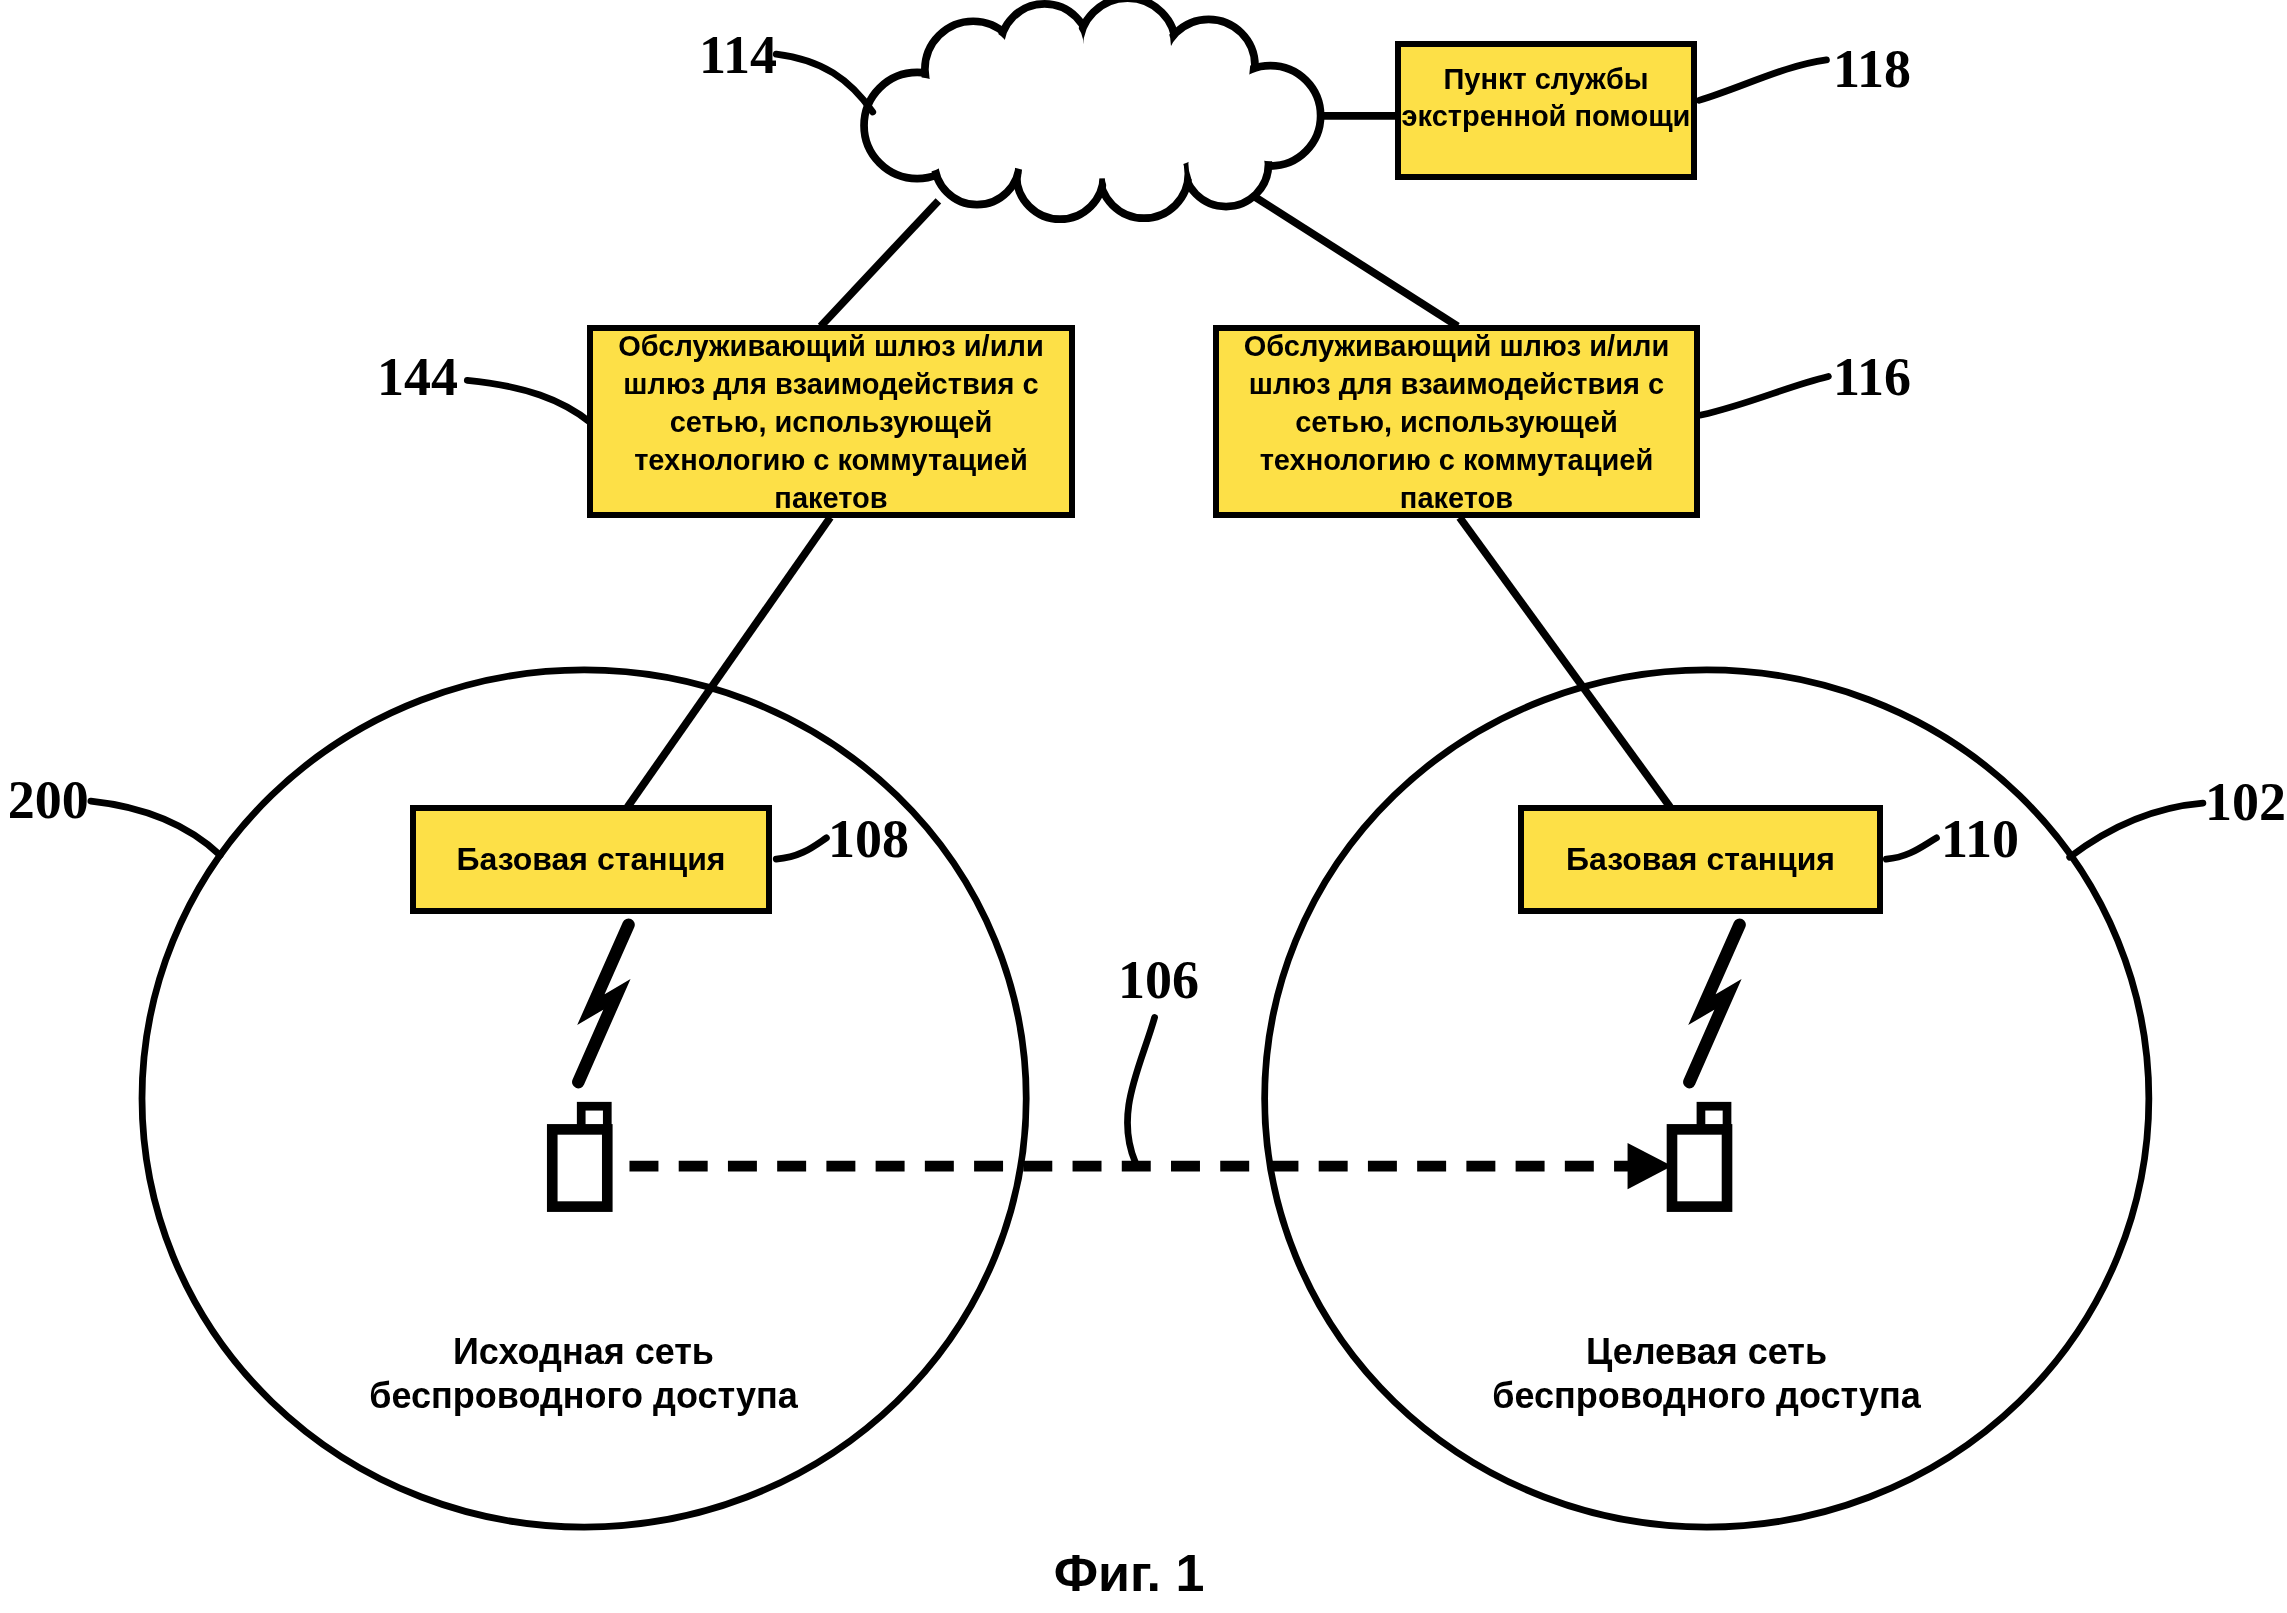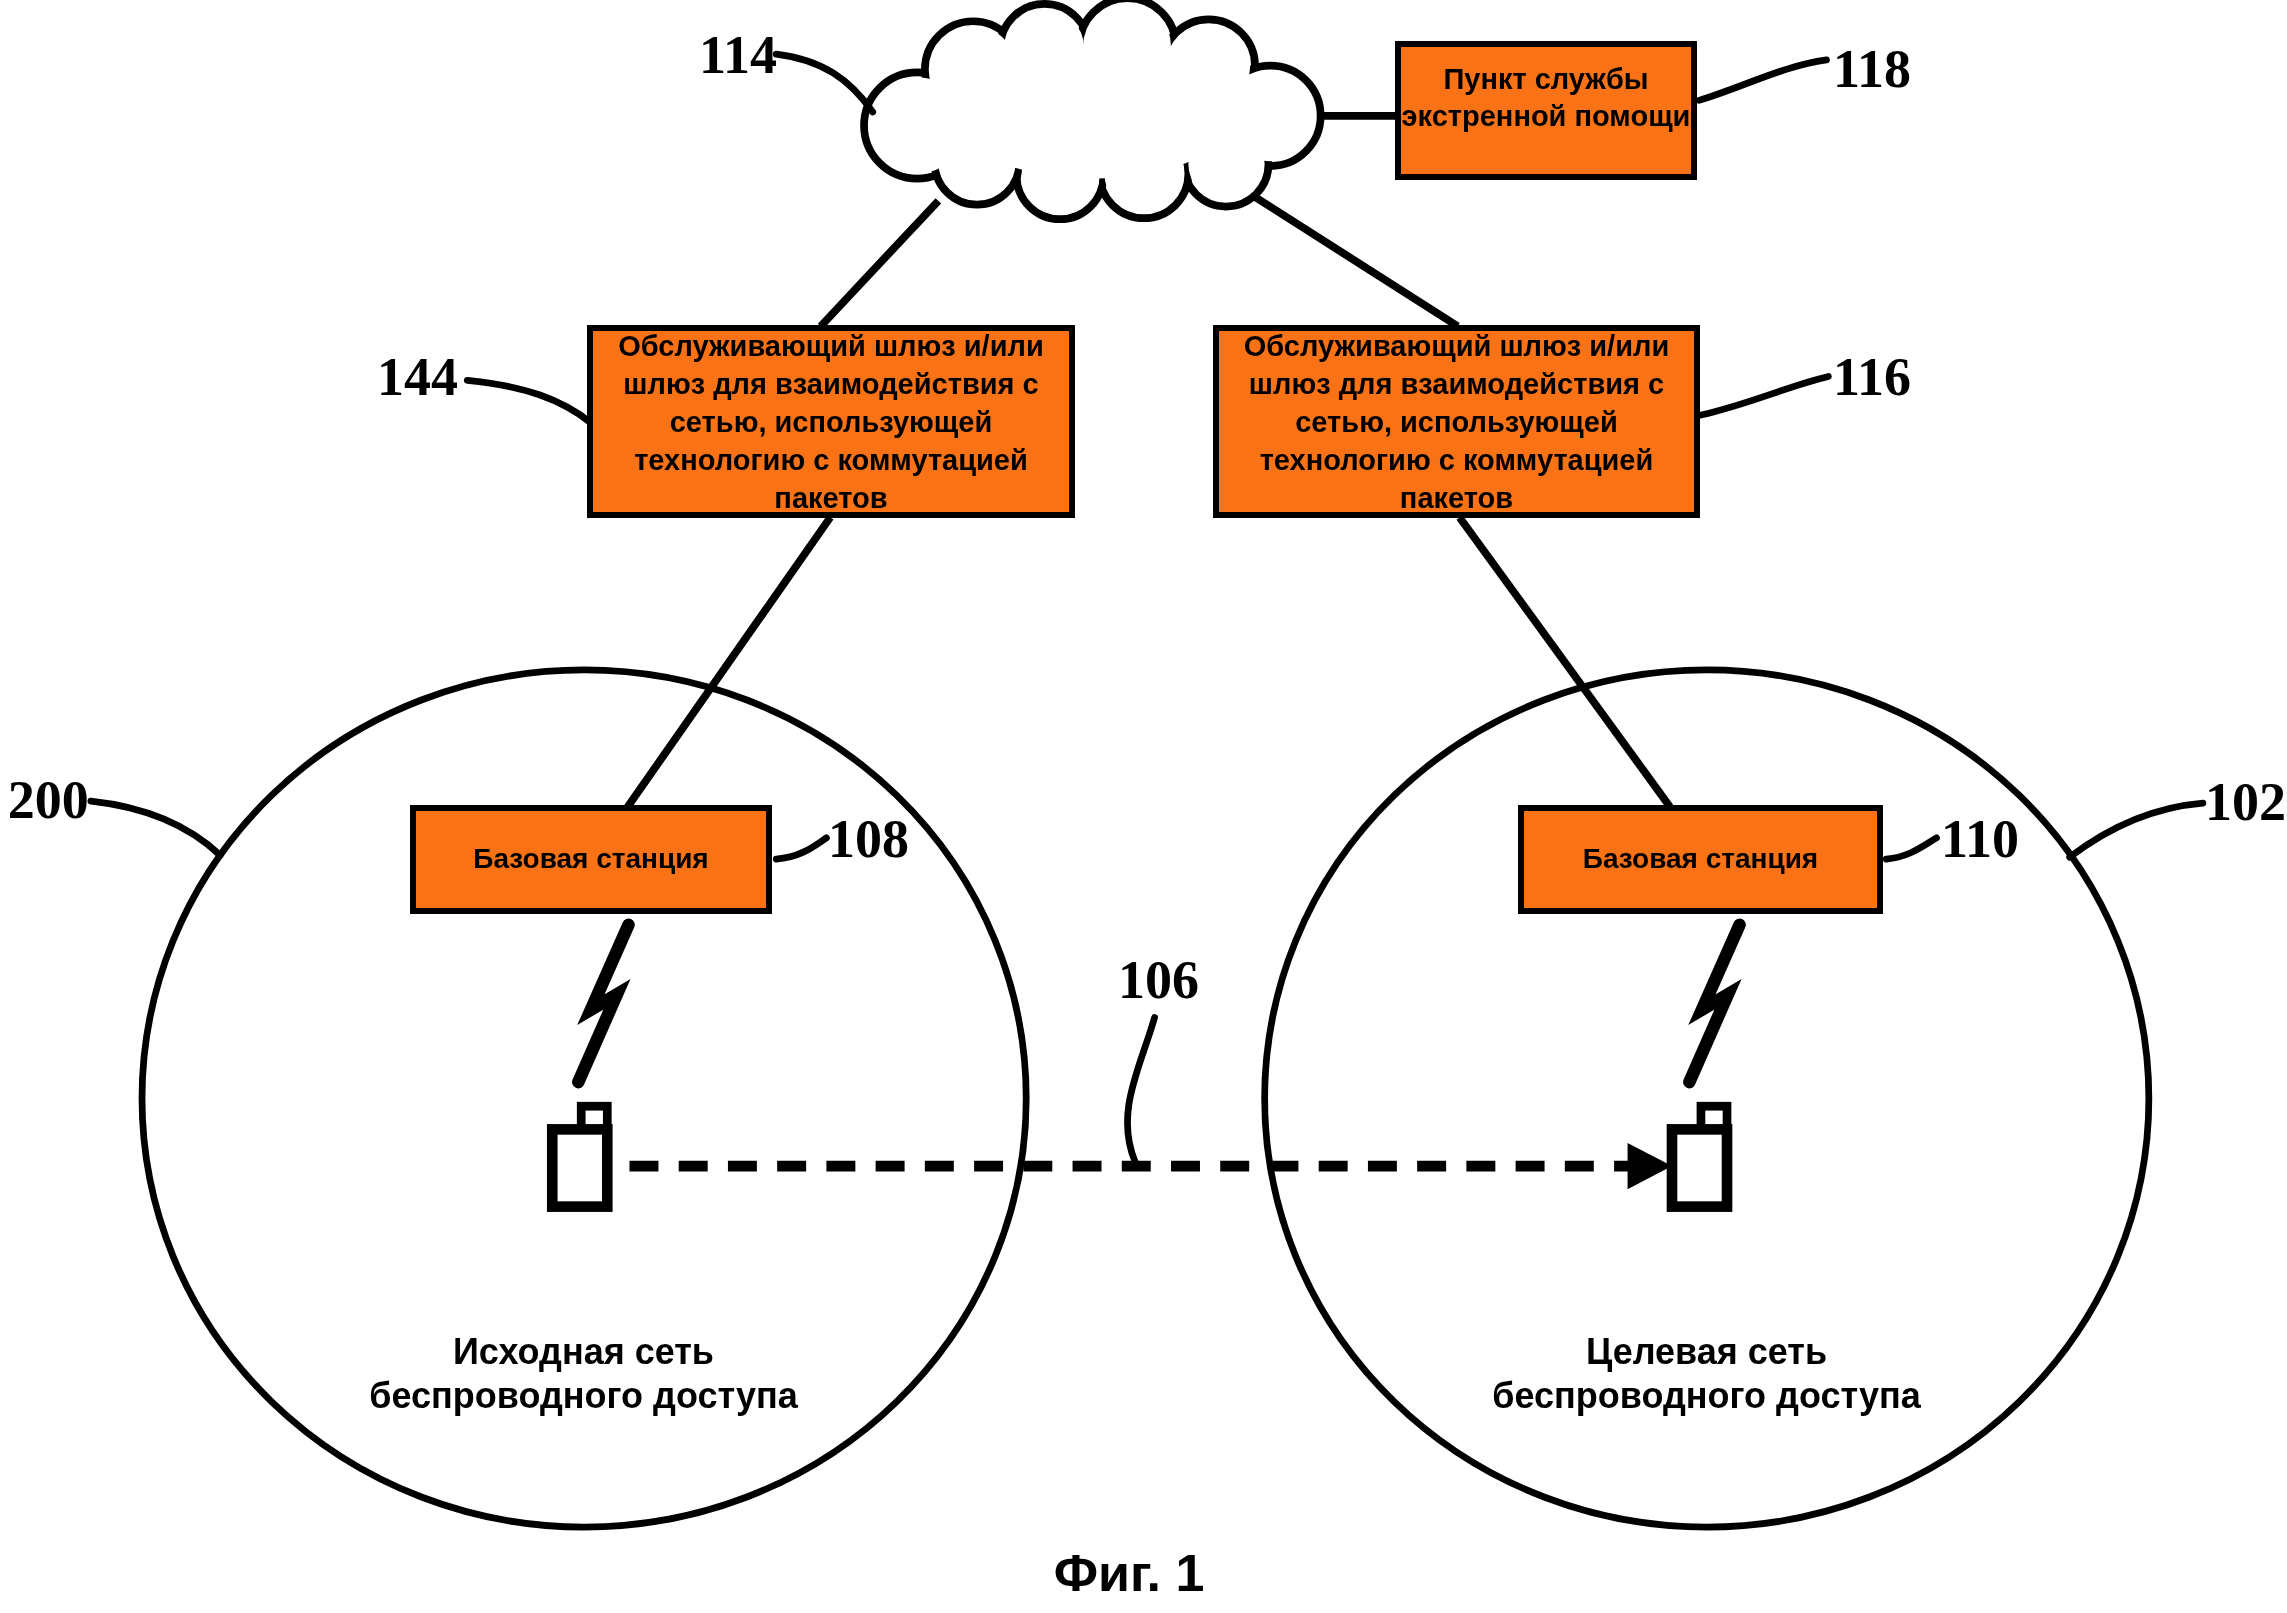--- a/index.html
+++ b/index.html
@@ -1,23 +1,23 @@
 <!DOCTYPE html>
 <html><head>
 <meta charset="utf-8">
 <style>
   html,body{margin:0;padding:0;background:#fff;}
   #stage{position:relative;width:2287px;height:1613px;background:#fff;overflow:hidden;
          font-family:"Liberation Sans","DejaVu Sans",sans-serif;color:#000;}
   svg.layer{position:absolute;left:0;top:0;}
-  .box{position:absolute;box-sizing:border-box;background:#f97316;border:6.8px solid #000;
+  .box{position:absolute;box-sizing:border-box;background:#fde047;border:6.8px solid #000;
        display:flex;flex-direction:column;align-items:center;justify-content:center;
        font-weight:bold;line-height:1.3;}
   .gw{width:488px;height:193px;font-size:29px;line-height:38px;padding:1.9px 3.9px;}
-  .bs{font-size:28px;}
+  .bs{font-size:32px;}
   .freetext{position:absolute;text-align:center;font-weight:bold;}
   .refnum{position:absolute;font-family:"Liberation Serif","DejaVu Serif",serif;
           font-weight:bold;font-size:54px;line-height:45px;white-space:nowrap;}
   .caption{position:absolute;font-weight:bold;font-size:52px;}
 </style>
 </head>
 <body>
 
 <div id="stage">
 

